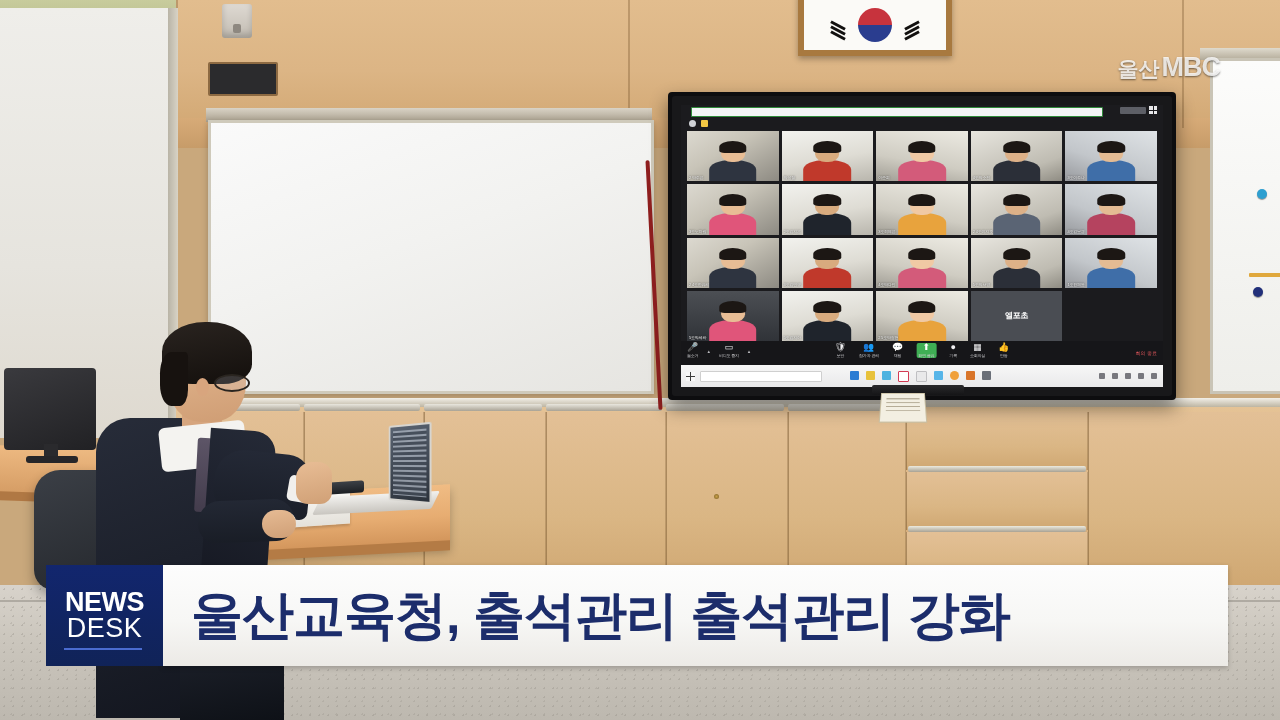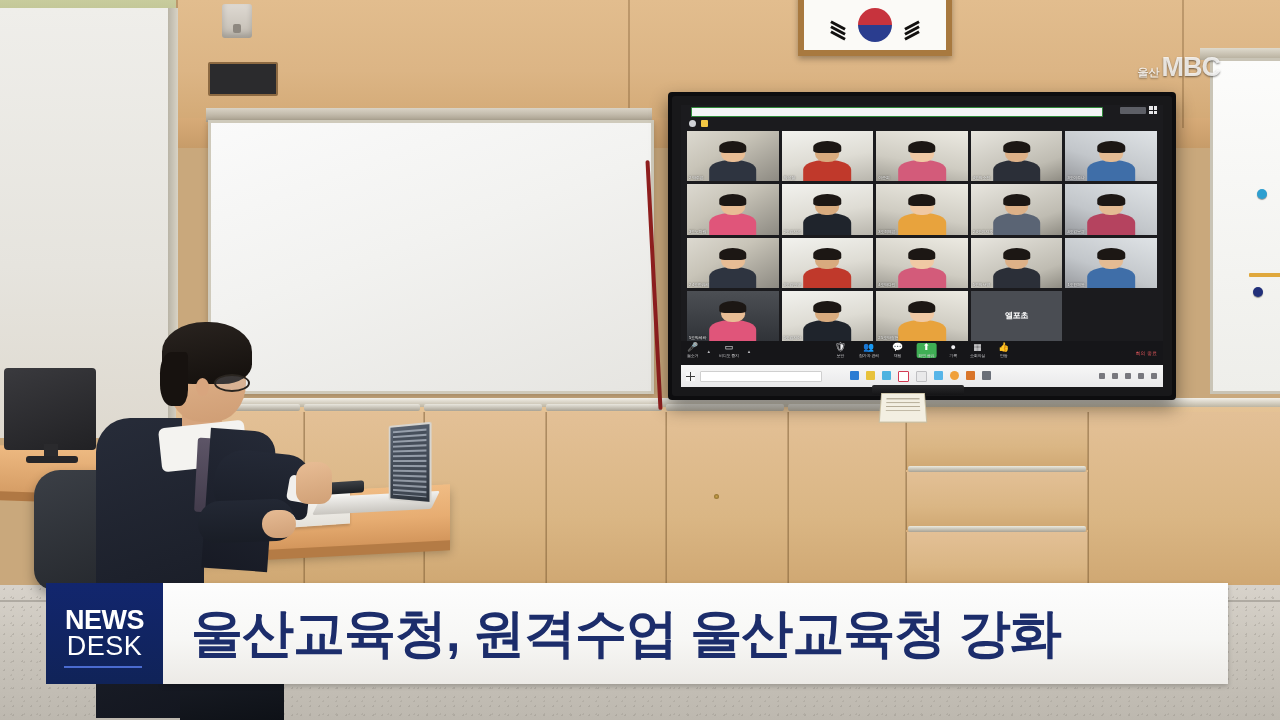--- a/index.html
+++ b/index.html
@@ -208,36 +208,36 @@
     background:linear-gradient(180deg,#f2f1ee,#c9c6c0);transform:skewX(-26deg) skewY(-3deg);border-radius:2px;}
   .papers{position:absolute;left:222px;top:492px;width:128px;height:36px;
     background:linear-gradient(180deg,#fbfaf7,#e4e1da);transform:skewY(-4deg);
     box-shadow:0 2px 3px rgba(0,0,0,.18);}
   .phone{position:absolute;left:312px;top:482px;width:52px;height:12px;
     background:linear-gradient(180deg,#3d4147,#1c1f23);border-radius:3px;transform:skewY(-4deg);}
   .mouse{position:absolute;left:268px;top:512px;width:28px;height:18px;
     background:linear-gradient(180deg,#fdfdfc,#ddd9d2);border-radius:12px 12px 10px 10px;}
 
   
-  .banner{position:absolute;left:46px;top:583px;width:1182px;height:101px;}
+  .banner{position:absolute;left:46px;top:565px;width:1182px;height:101px;}
   .banner-white{position:absolute;left:117px;top:0;width:1065px;height:101px;
     background:linear-gradient(180deg,#fdfdfd 0%,#f7f7f5 55%,#eceae6 100%);
     box-shadow:0 2px 5px rgba(0,0,0,.22);}
   .banner-logo{position:absolute;left:0;top:0;width:117px;height:101px;
     background:linear-gradient(180deg,#12266e 0%,#102358 100%);
     display:flex;flex-direction:column;align-items:center;justify-content:center;}
   .logo-news{color:#fff;font-weight:bold;font-size:27px;letter-spacing:-.5px;line-height:26px;}
   .logo-desk{color:#fff;font-weight:300;font-size:27px;letter-spacing:.5px;line-height:27px;}
   .logo-rule{position:absolute;left:18px;bottom:16px;width:78px;height:2px;background:#4a6bd0;}
   .headline{position:absolute;left:145px;top:50%;transform:translateY(-50%);
     color:#1c2d6b;font-size:52px;font-weight:bold;letter-spacing:-1px;white-space:nowrap;}
 
   .watermark{position:absolute;right:60px;top:52px;display:flex;align-items:baseline;gap:2px;
     color:rgba(255,255,255,.82);font-weight:bold;}
-  .wm-kr{font-size:11px;text-shadow:0 1px 2px rgba(0,0,0,.5);}
+  .wm-kr{font-size:21px;text-shadow:0 1px 2px rgba(0,0,0,.5);}
   .wm-mbc{font-size:27px;letter-spacing:-1px;text-shadow:0 1px 2px rgba(0,0,0,.5);}
 </style>
 </head>
 <body>
 
 <div id="stage">
 
   <div class="ceiling"></div>
   <div class="ceiling-r"></div>
   <div class="wood-top"></div>
@@ -595,16 +595,16 @@
     <span class="wm-mbc">MBC</span>
   </div>
 
   <div class="banner">
     <div class="banner-white"></div>
     <div class="banner-logo">
       <span class="logo-news">NEWS</span>
       <span class="logo-desk">DESK</span>
       <span class="logo-rule"></span>
     </div>
-    <div class="headline">울산교육청, 원격수업 울산교육청 강화</div>
+    <div class="headline">울산교육청, 출석관리 출석관리 강화</div>
   </div>
 
 </div>
 
 </body></html>

